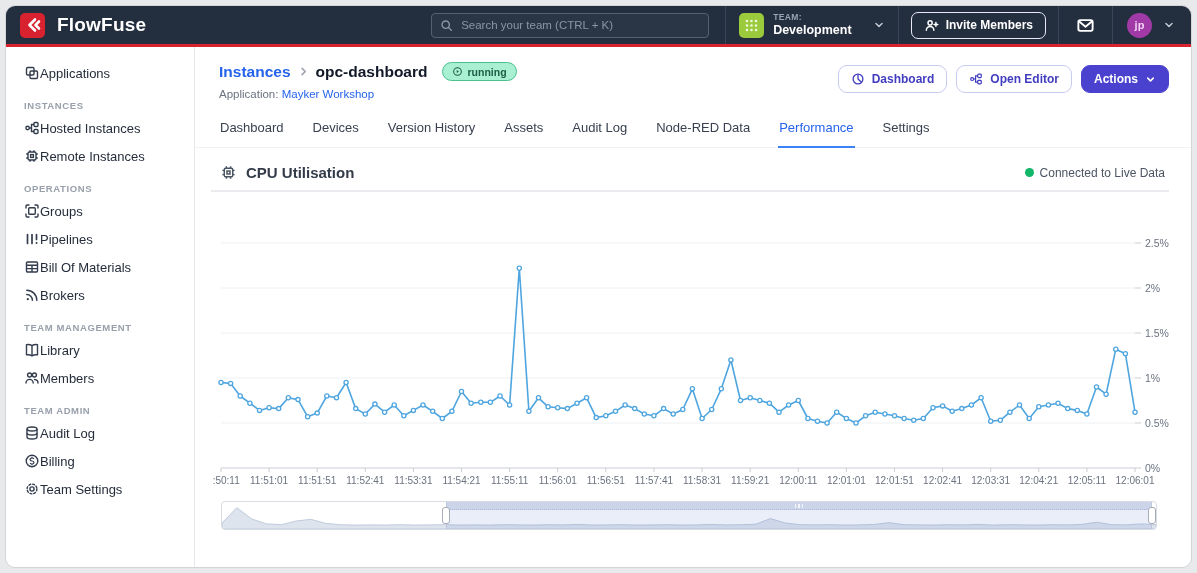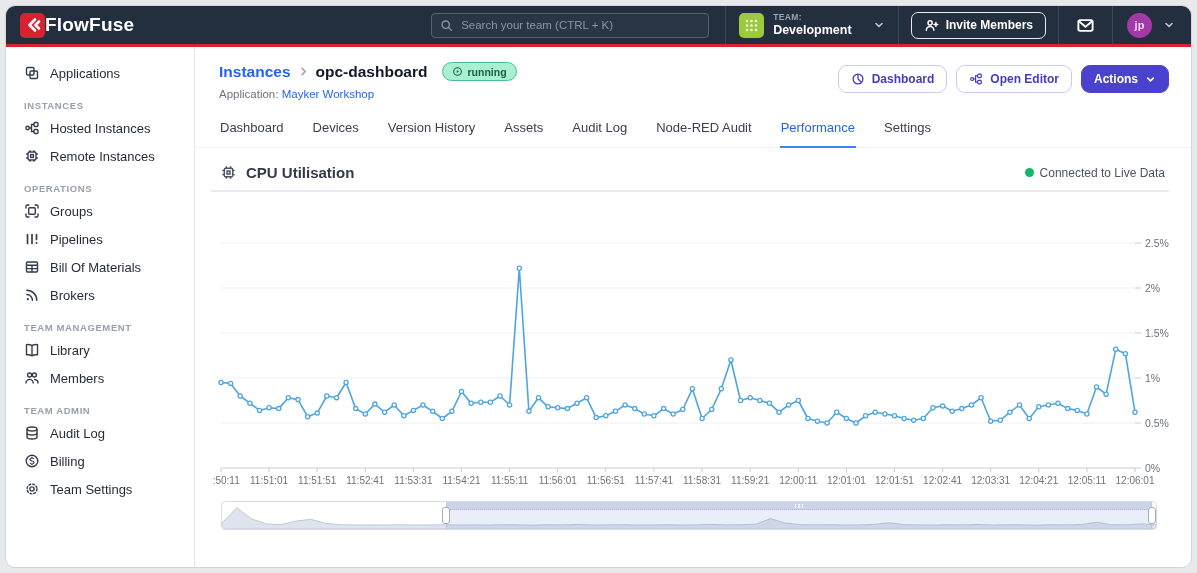--- a/index.html
+++ b/index.html
@@ -7,21 +7,21 @@
     --link-blue:#2563EB; --tab-blue:#3B82F6; --green:#12B76A; --chart-line:#4EA5DF;
     --text-dark:#1F2937; --text-mid:#4B5563; --text-soft:#6B7280;
   }
   *{box-sizing:border-box}
   html,body{margin:0;padding:0}
   body{width:1197px;height:573px;background:#E8E9EB;font-family:"Liberation Sans",sans-serif;overflow:hidden;position:relative}
   .window{position:absolute;inset:5px;background:#fff;border:1px solid #D4D5D8;border-radius:10px;overflow:hidden;display:flex;flex-direction:column}
 
   
   .topbar{height:41px;flex:0 0 auto;background:var(--header-bg);border-bottom:3px solid var(--red);display:flex;align-items:center;padding:0 0 0 14px}
-  .brand{display:flex;align-items:center;gap:0;cursor:pointer}
+  .brand{display:flex;align-items:center;gap:12px;cursor:pointer}
   .logo-box{width:25px;height:25px;border-radius:5px;background:var(--red);display:flex;align-items:center;justify-content:center}
   .brand-name{color:#fff;font-size:19px;font-weight:700;letter-spacing:.2px}
   .search{margin-left:auto;width:278px;height:25px;background:#2A3546;border:1px solid #56616F;border-radius:4px;display:flex;align-items:center;padding:0 8px;gap:6px;color:#8B95A3}
   .search input{flex:1;background:transparent;border:none;outline:none;color:#D1D5DB;font-size:11.5px;font-family:"Liberation Sans",sans-serif}
   .search input::placeholder{color:#8B95A3}
   .hright{display:flex;align-items:stretch;height:100%;margin-left:16px}
   .team{display:flex;align-items:center;gap:9px;padding:0 13px;border-left:1px solid #3A4657;cursor:pointer}
   .team-avatar{width:25px;height:25px;border-radius:5px;background:#9BCB3C;display:flex;align-items:center;justify-content:center}
   .team-texts{display:flex;flex-direction:column;line-height:1.15}
   .team-label{font-size:8.5px;font-weight:700;color:#9AA4B2;letter-spacing:.4px}
@@ -29,21 +29,21 @@
   .chev{color:#C3CAD4;margin-left:12px;display:flex;align-items:center}
   .invite-wrap{display:flex;align-items:center;padding:0 12px;border-left:1px solid #3A4657}
   .invite-btn{height:27px;padding:0 12px;border:1px solid #E8EAF8;border-radius:7px;background:transparent;color:#fff;font-size:12px;font-weight:700;display:flex;align-items:center;gap:7px;cursor:pointer;font-family:"Liberation Sans",sans-serif}
   .mail-wrap{display:flex;align-items:center;padding:0 17px;border-left:1px solid #3A4657;color:#fff;cursor:pointer}
   .user{display:flex;align-items:center;gap:11px;padding:0 16px 0 14px;border-left:1px solid #3A4657;cursor:pointer}
   .avatar{width:25px;height:25px;border-radius:50%;background:#A13AA6;color:#F0D4F5;font-size:11px;font-weight:700;display:flex;align-items:center;justify-content:center}
 
   
   .app-body{flex:1;display:flex;min-height:0}
   .sidebar{width:189px;flex:0 0 auto;border-right:1px solid #E5E7EB;padding-top:12px;overflow:hidden}
-  .side-item{display:flex;align-items:center;gap:10px;padding:6px 18px;font-size:13px;color:#252D3B;cursor:pointer}
+  .side-item{display:flex;align-items:center;gap:0;padding:6px 18px;font-size:13px;color:#252D3B;cursor:pointer}
   .side-item svg{color:#333D4D;flex:0 0 auto}
   .side-section{padding:13px 18px 3px;font-size:9.5px;font-weight:700;letter-spacing:.6px;color:#98A0AB}
   .main{flex:1;min-width:0;display:flex;flex-direction:column}
 
   
   .page-head{display:flex;justify-content:space-between;align-items:flex-start;padding:15px 22px 9px 24px}
   .crumbs{display:flex;align-items:center;gap:7px;font-size:15.5px;font-weight:700}
   .crumb-parent{color:var(--link-blue);text-decoration:none;cursor:pointer}
   .crumb-sep{color:#9CA3AF;display:flex;align-items:center}
   .crumb-current{color:#111827}
@@ -318,21 +318,21 @@
           </button>
         </div>
       </div>
 
       <nav class="tabs">
         <span class="tab">Dashboard</span>
         <span class="tab">Devices</span>
         <span class="tab">Version History</span>
         <span class="tab">Assets</span>
         <span class="tab">Audit Log</span>
-        <span class="tab">Node-RED Audit</span>
+        <span class="tab">Node-RED Data</span>
         <span class="tab active">Performance</span>
         <span class="tab">Settings</span>
       </nav>
 
       <section class="panel">
         <div class="panel-head">
           <svg width="17" height="17" viewBox="0 0 16 16" fill="none" stroke="currentColor" stroke-width="1.4">
               <rect x="4" y="4" width="8" height="8" rx="1.5"></rect>
               <rect x="6.6" y="6.6" width="2.8" height="2.8"></rect>
               <path d="M6 4V2.2M10 4V2.2M6 13.8V12M10 13.8V12M4 6H2.2M4 10H2.2M13.8 6H12M13.8 10H12"></path>

